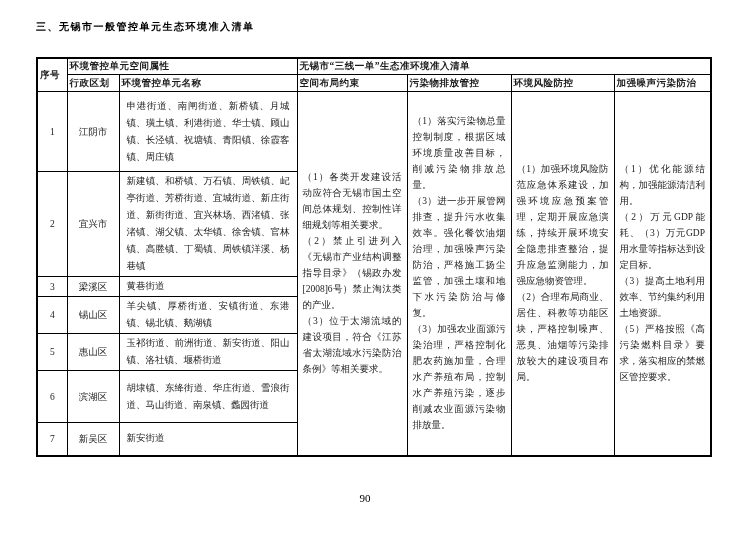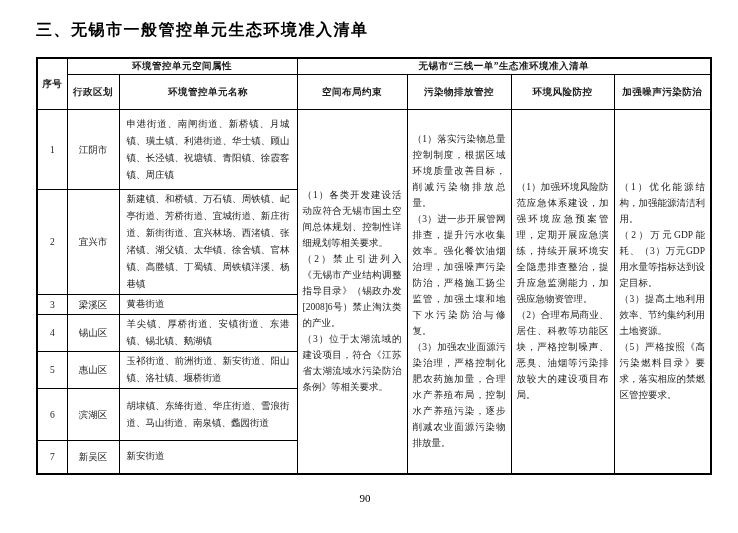--- a/index.html
+++ b/index.html
@@ -3,32 +3,32 @@
 <meta charset="utf-8">
 <style>
   html, body { margin:0; padding:0; background:#e8e8e8; }
   .page {
     position:relative; width:738px; height:533px; background:#ffffff;
     font-family:"Liberation Serif","DejaVu Serif",serif; color:#1b1b1b;
     overflow:hidden; margin:0 auto;
   }
   .doc-title {
     position:absolute; left:36px; top:20px; margin:0;
-    font-size:16px; font-weight:bold; letter-spacing:1.5px; color:#000;
+    font-size:10px; font-weight:bold; letter-spacing:1.5px; color:#000;
   }
   table.access-table {
     position:absolute; left:36px; top:57px; width:674px;
     border-collapse:collapse; table-layout:fixed;
   }
   table.access-table, table.access-table th, table.access-table td {
     border:1px solid #000;
   }
   table.access-table { border-width:2px; }
   th {
-    font-size:9.5px; font-weight:bold; text-align:center; vertical-align:middle;
+    font-size:9.5px; font-weight:bold; text-align:left; vertical-align:middle;
     padding:1px 2px; letter-spacing:0.5px;
   }
   td {
     font-size:9.5px; vertical-align:middle; padding:1px 7px; line-height:16px;
   }
   .c-index  { width:30px; }
   .c-dist   { width:52px; }
   .c-name   { width:178px; }
   .c-sp     { width:110px; }
   .c-pol    { width:104px; }
@@ -39,21 +39,21 @@
   .merged-cell { vertical-align:middle; text-align:justify; padding:3px 5px;margin-left:6px; }
   .merged-cell p { margin:0; line-height:16px; text-align:justify; }
   tr.r1 { height:80px; }
   tr.r2 { height:96px; }
   tr.r3 { height:18px; }
   tr.r4 { height:35px; }
   tr.r5 { height:34px; }
   tr.r6 { height:52px; }
   tr.r7 { height:33px; }
   tr.h1 { height:16px; }
-  tr.h2 { height:35px;padding-left:36px; }
+  tr.h2 { height:17px;padding-left:36px; }
   .page-number {
     position:absolute; left:0; right:8px; top:492px; text-align:center;
     font-size:11px; color:#000;
   }
 </style>
 </head>
 <body>
 
 <div class="page">
 

